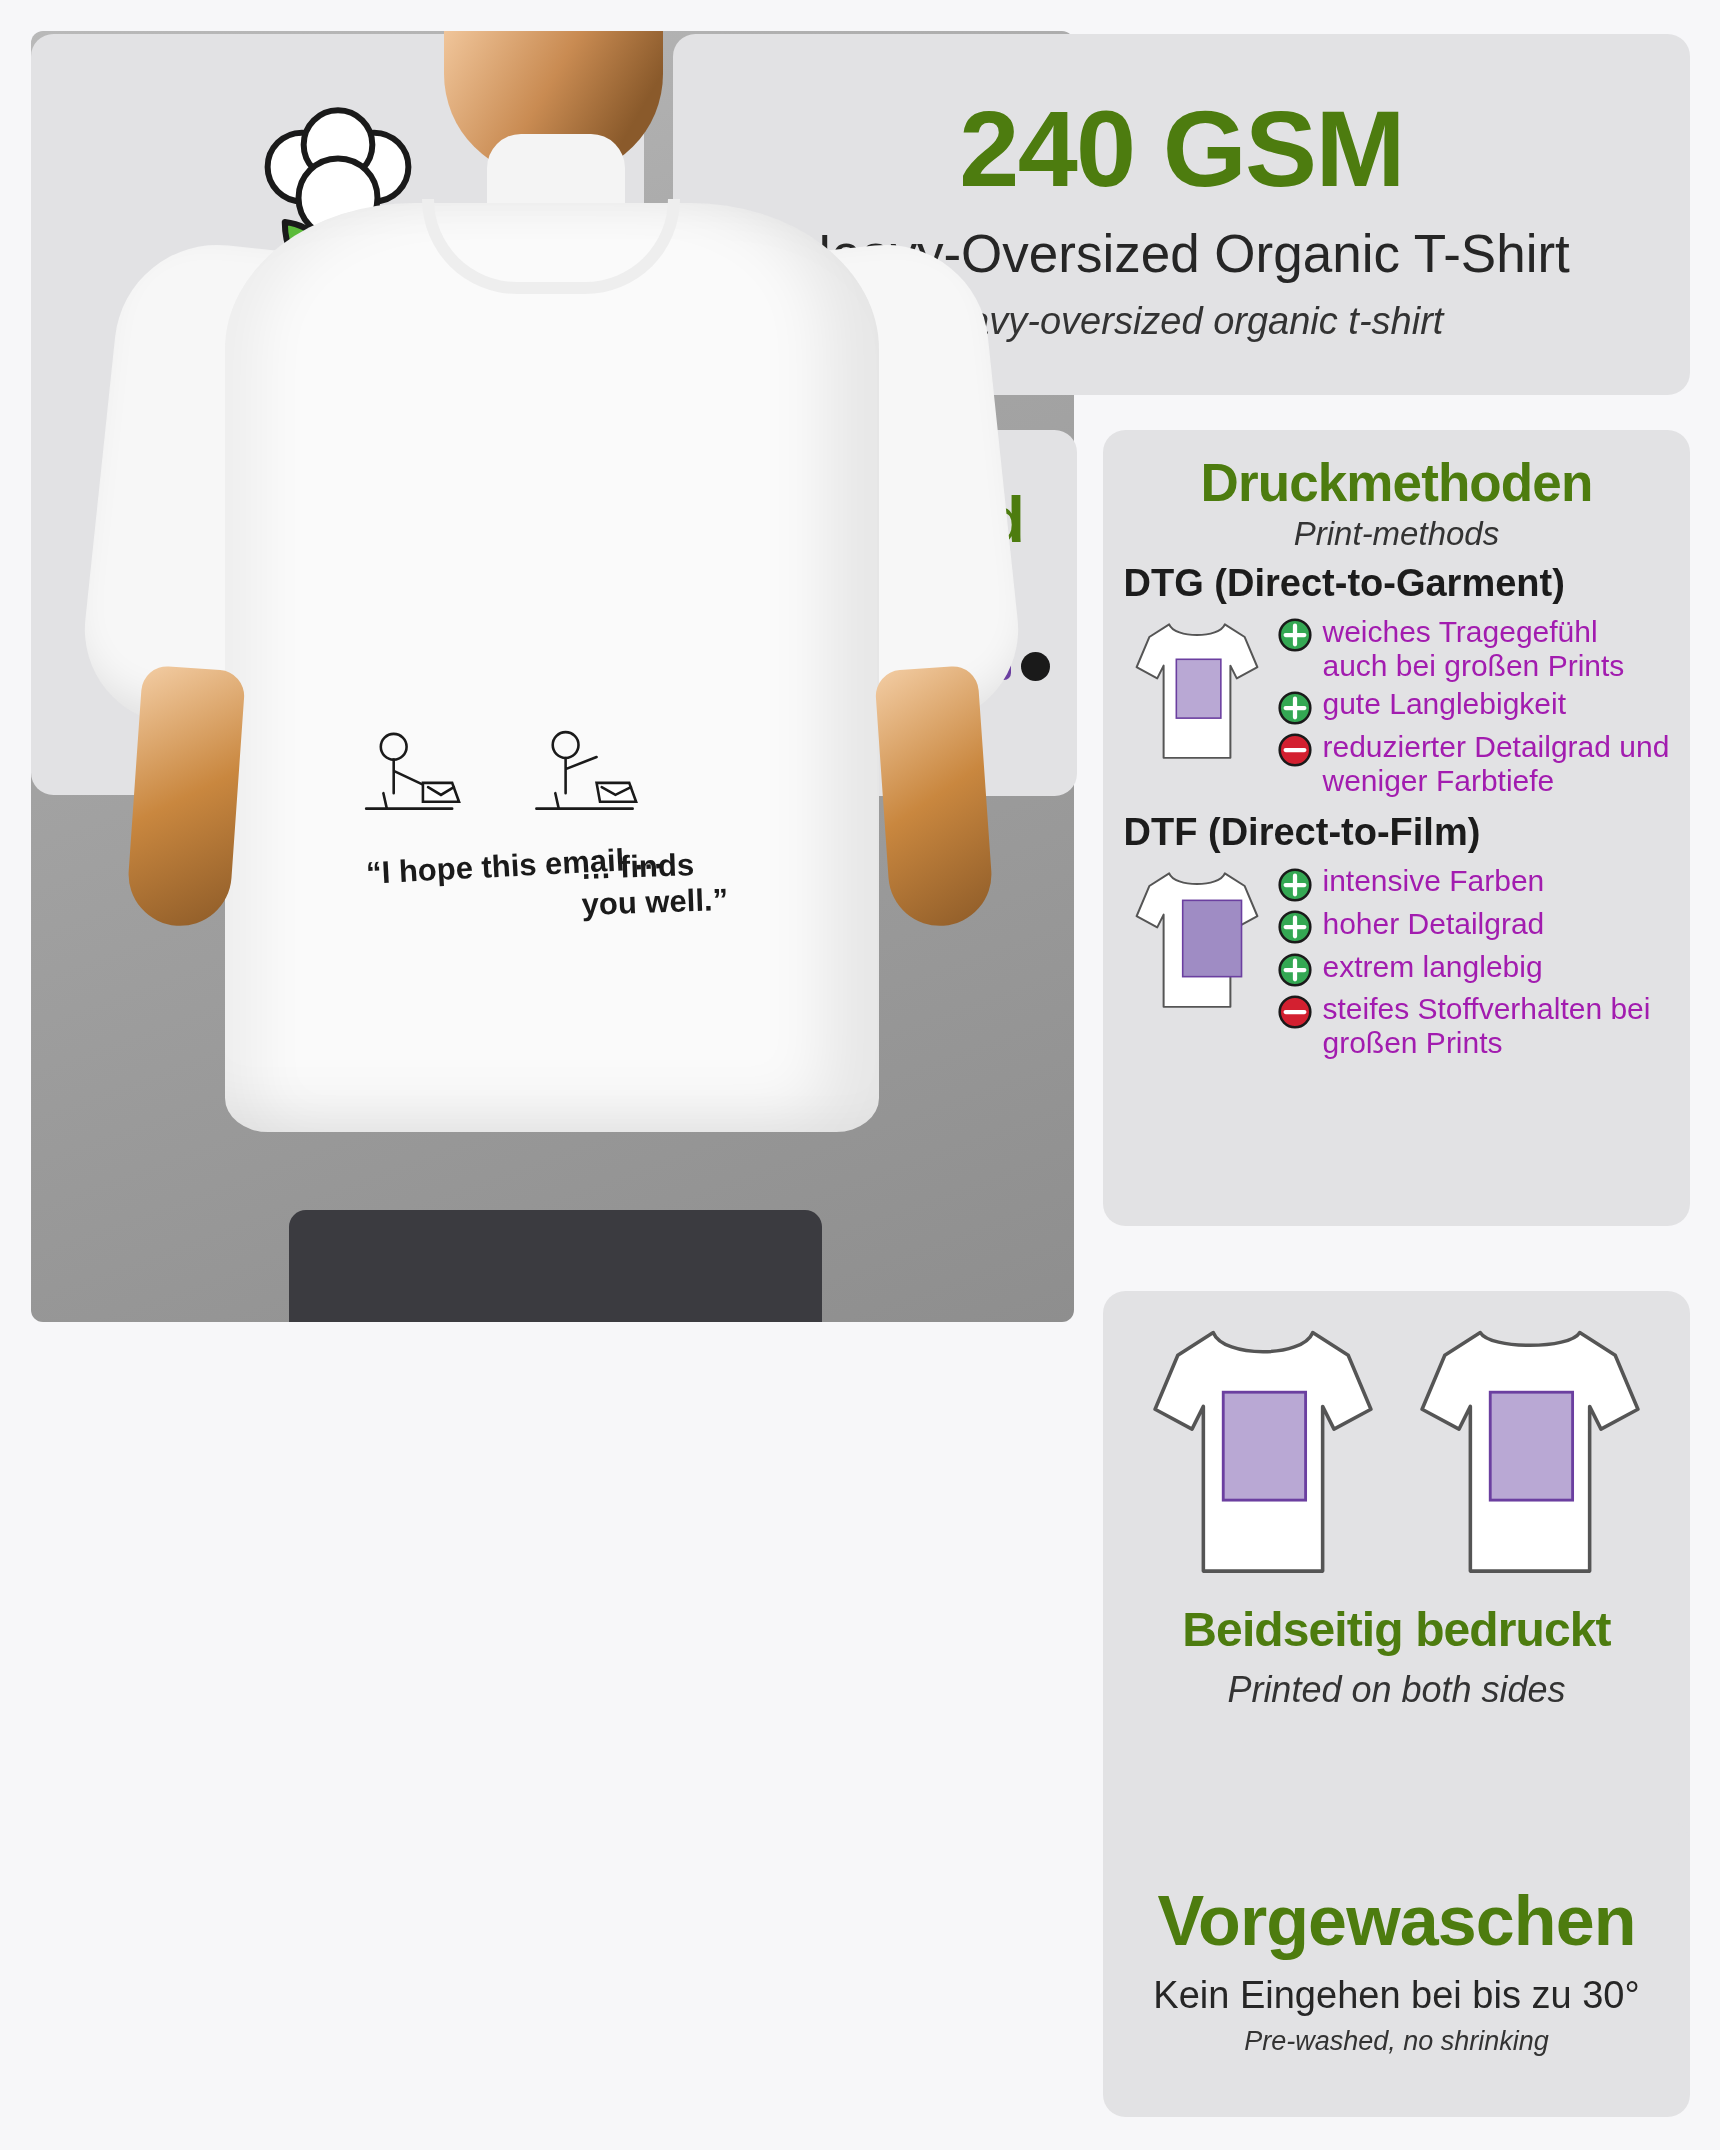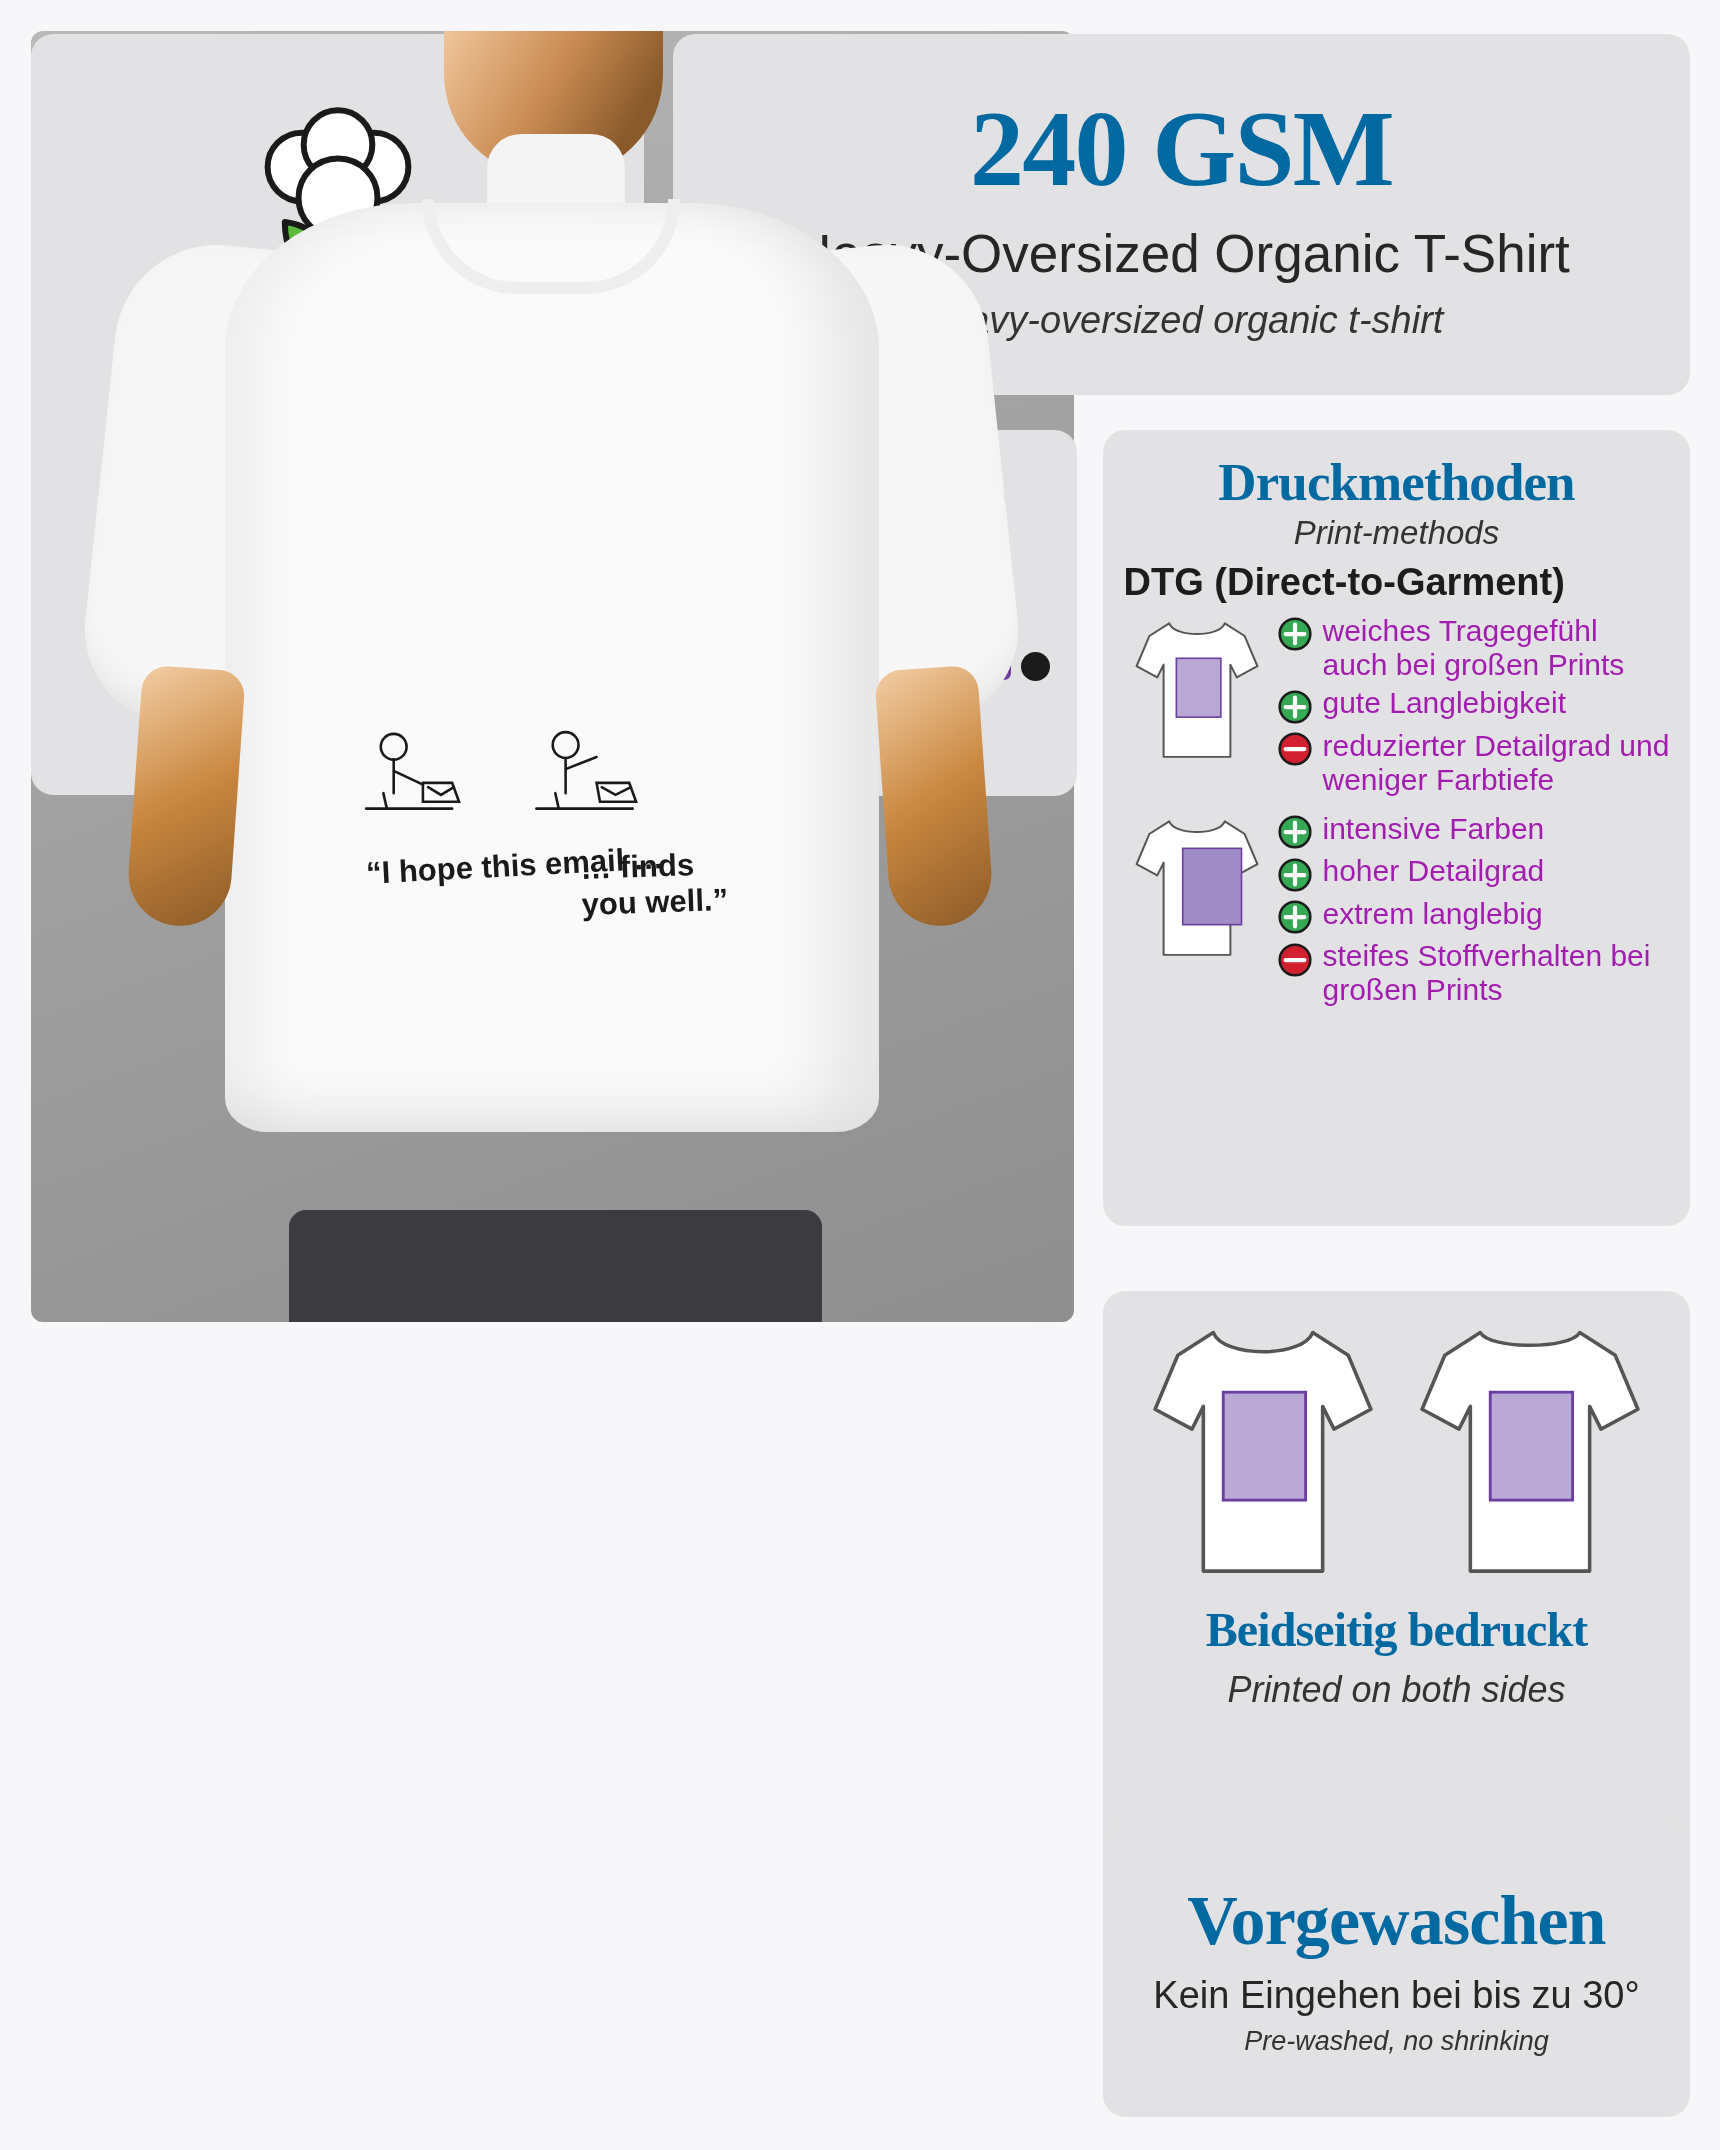--- a/index.html
+++ b/index.html
@@ -13,21 +13,21 @@
   .page {
     position: relative;
     width: 1721px; height: 2151px;
     padding: 31px;
   }
   .card {
     background: #e2e2e4;
     border-radius: 22.4px;
     position: absolute;
   }
-  .purple { color: #0369a1; font-family: Liberation Serif, serif; }
+  .purple { color: #4d7c0f; }
 
   
   #cotton-card {
     left: 31px; top: 34px;
     width: 613px; height: 761px;
     display: flex; flex-direction: column;
     align-items: center; justify-content: flex-start;
     padding-top: 71px;
   }
   .cotton-icon { width: 206px; height: 215px; }
@@ -239,20 +239,21 @@
         <div class="bullet">
           <svg class="badge" viewBox="0 0 40 40">
             <circle cx="20" cy="20" r="18" fill="#d32030" stroke="#1a1a1a" stroke-width="3"></circle>
             <path d="M9 20 H31" stroke="#ffffff" stroke-width="5" stroke-linecap="round"></path>
           </svg>
           <span class="bullet-text">reduzierter Detailgrad und weniger Farbtiefe</span>
         </div>
       </div>
     </div>
 
+    <div class="method-head">DTF (Direct-to-Film)</div>
     <div class="method-row">
       <span class="shirt-thumb">
         <svg viewBox="0 0 180 200" width="146" height="159">
           <path d="M55 18 L30 34 L14 72 L40 86 L48 70 L48 186 L132 186 L132 70 L140 86 L166 72 L150 34 L125 18 C118 36 62 36 55 18 Z" fill="#ffffff" stroke="#555" stroke-width="2.5" stroke-linejoin="round"></path>
           <rect x="72" y="52" width="74" height="96" fill="#9f8cc4" stroke="#6b3fa0" stroke-width="2"></rect>
         </svg>
       </span>
       <div class="bullets">
         <div class="bullet">
           <svg class="badge" viewBox="0 0 40 40">

